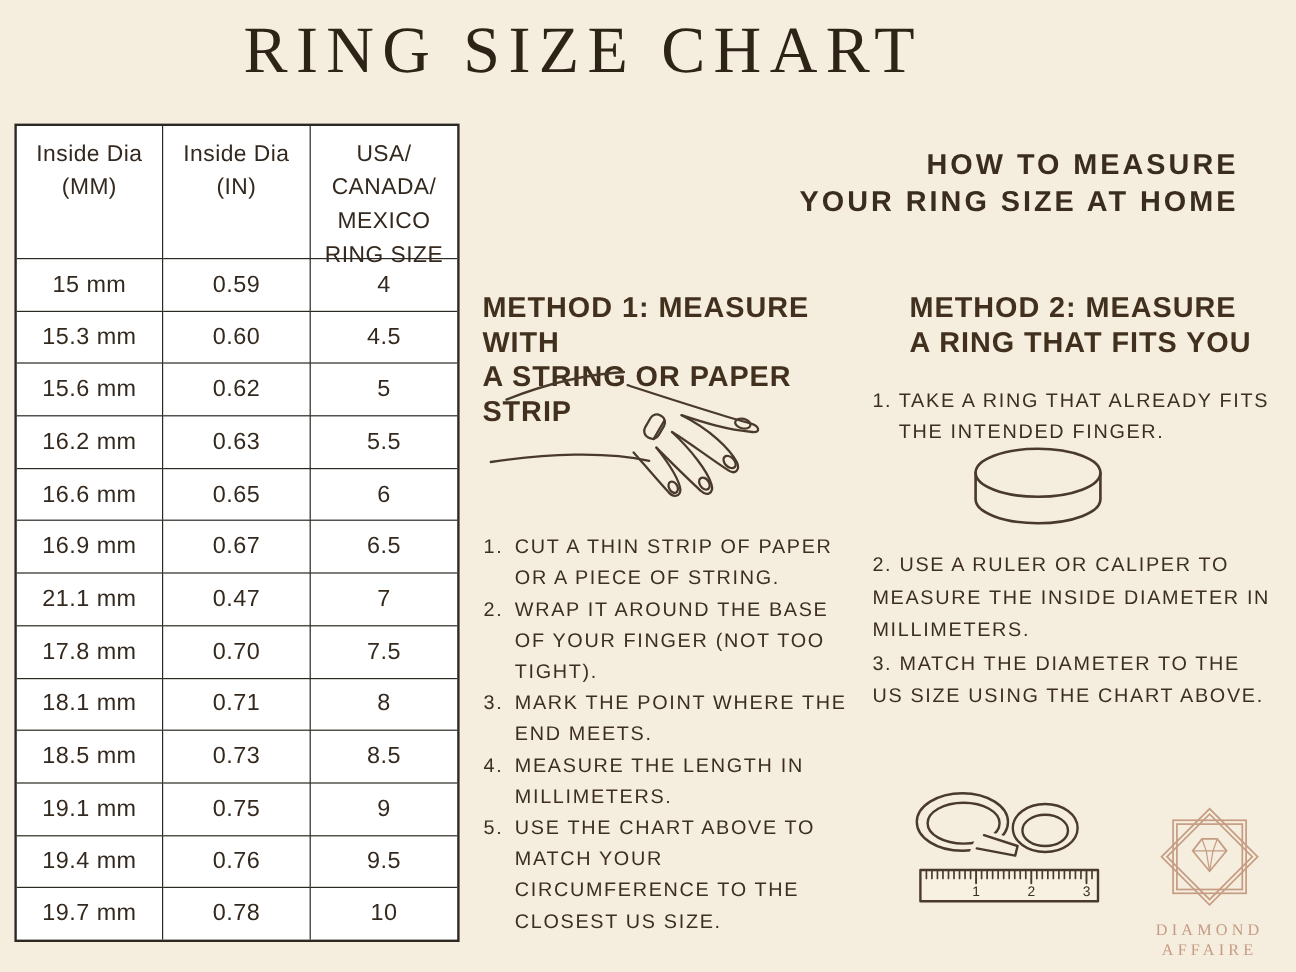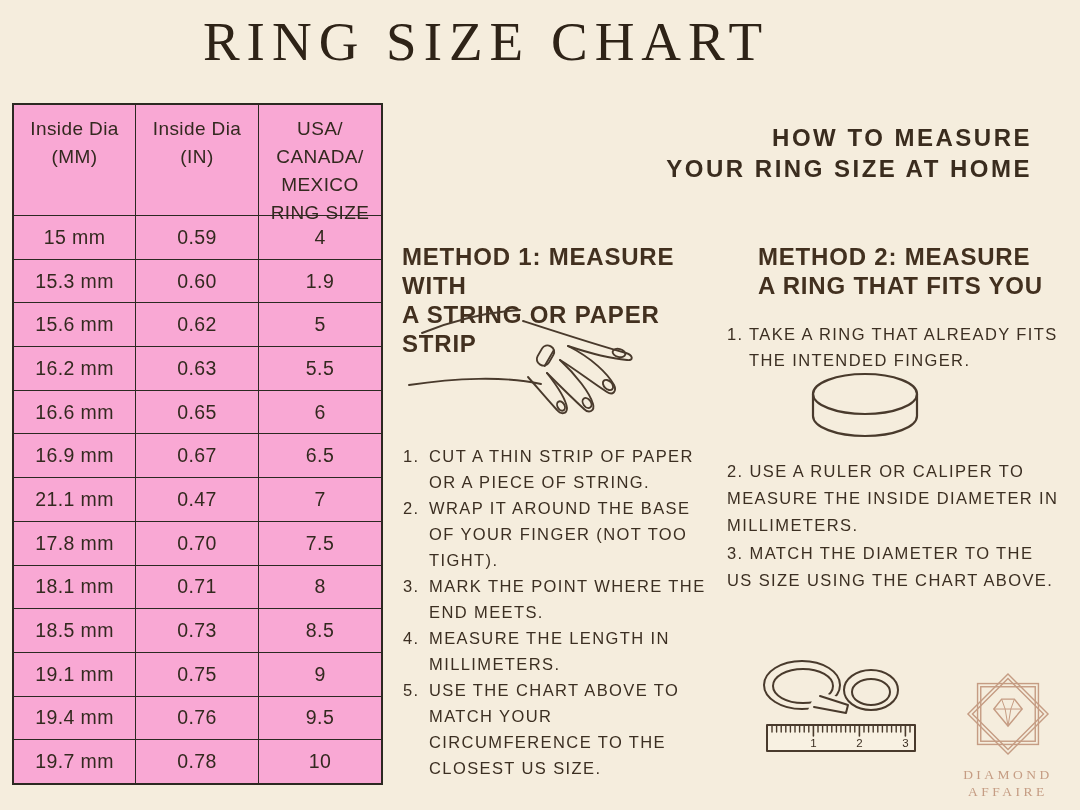--- a/index.html
+++ b/index.html
@@ -9,21 +9,21 @@
     font-family:"Liberation Sans",sans-serif;
   }
   .page-title{
     position:absolute;top:10px;left:0;width:972px;text-align:center;
     font-family:"Liberation Serif",serif;font-weight:400;
     font-size:55px;letter-spacing:7px;color:#2e2317;white-space:nowrap;
   }
   
   .size-table{
     position:absolute;left:12px;top:103px;width:371px;height:682px;
-    box-sizing:border-box;border:2.5px solid #2c2922;background:#f9a8d4;
+    box-sizing:border-box;border:2.5px solid #2c2922;background:#ffffff;
     display:grid;grid-template-columns:122px 123px 1fr;
     grid-template-rows:110px repeat(13,1fr);
   }
   .trow{display:contents;}
   .cell{
     border-right:1.5px solid #2c2922;border-top:1.5px solid #2c2922;
     display:flex;align-items:center;justify-content:center;
     font-size:19.5px;letter-spacing:0.4px;color:#33291f;
   }
   .cell.c3{border-right:none;}
@@ -103,21 +103,21 @@
     </div>
   </div>
   <div class="trow">
     <div class="cell">15 mm</div>
     <div class="cell">0.59</div>
     <div class="cell c3">4</div>
   </div>
   <div class="trow">
     <div class="cell">15.3 mm</div>
     <div class="cell">0.60</div>
-    <div class="cell c3">1.9</div>
+    <div class="cell c3">4.5</div>
   </div>
   <div class="trow">
     <div class="cell">15.6 mm</div>
     <div class="cell">0.62</div>
     <div class="cell c3">5</div>
   </div>
   <div class="trow">
     <div class="cell">16.2 mm</div>
     <div class="cell">0.63</div>
     <div class="cell c3">5.5</div>

